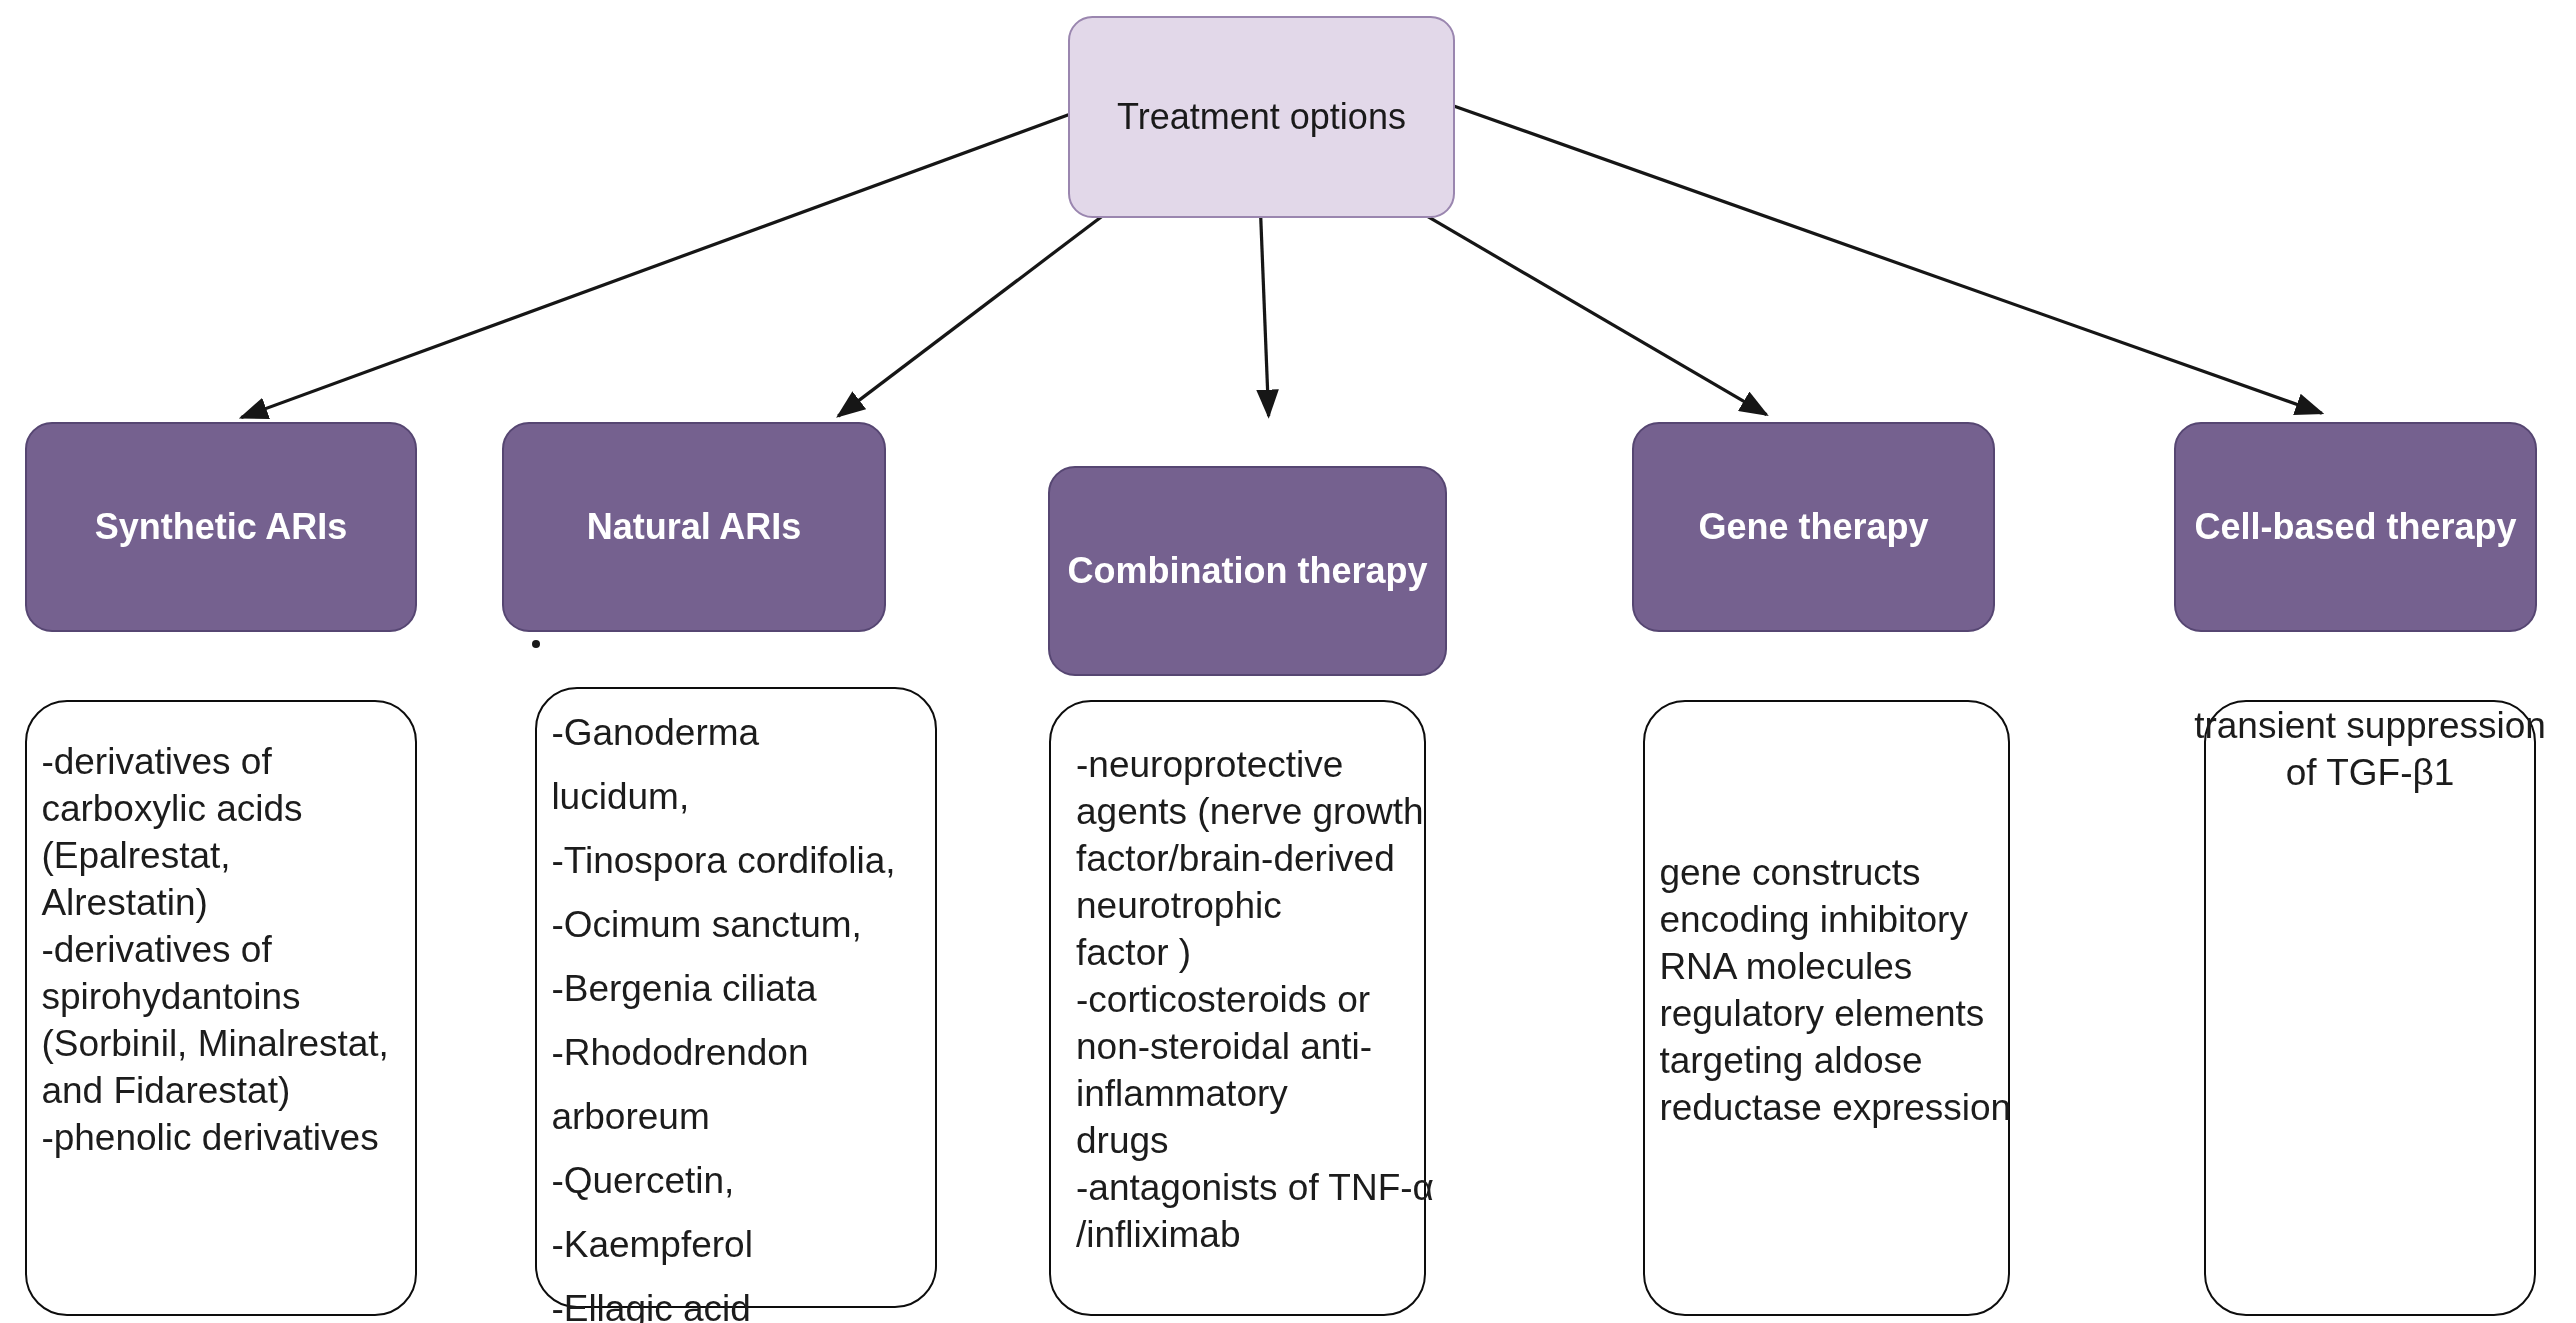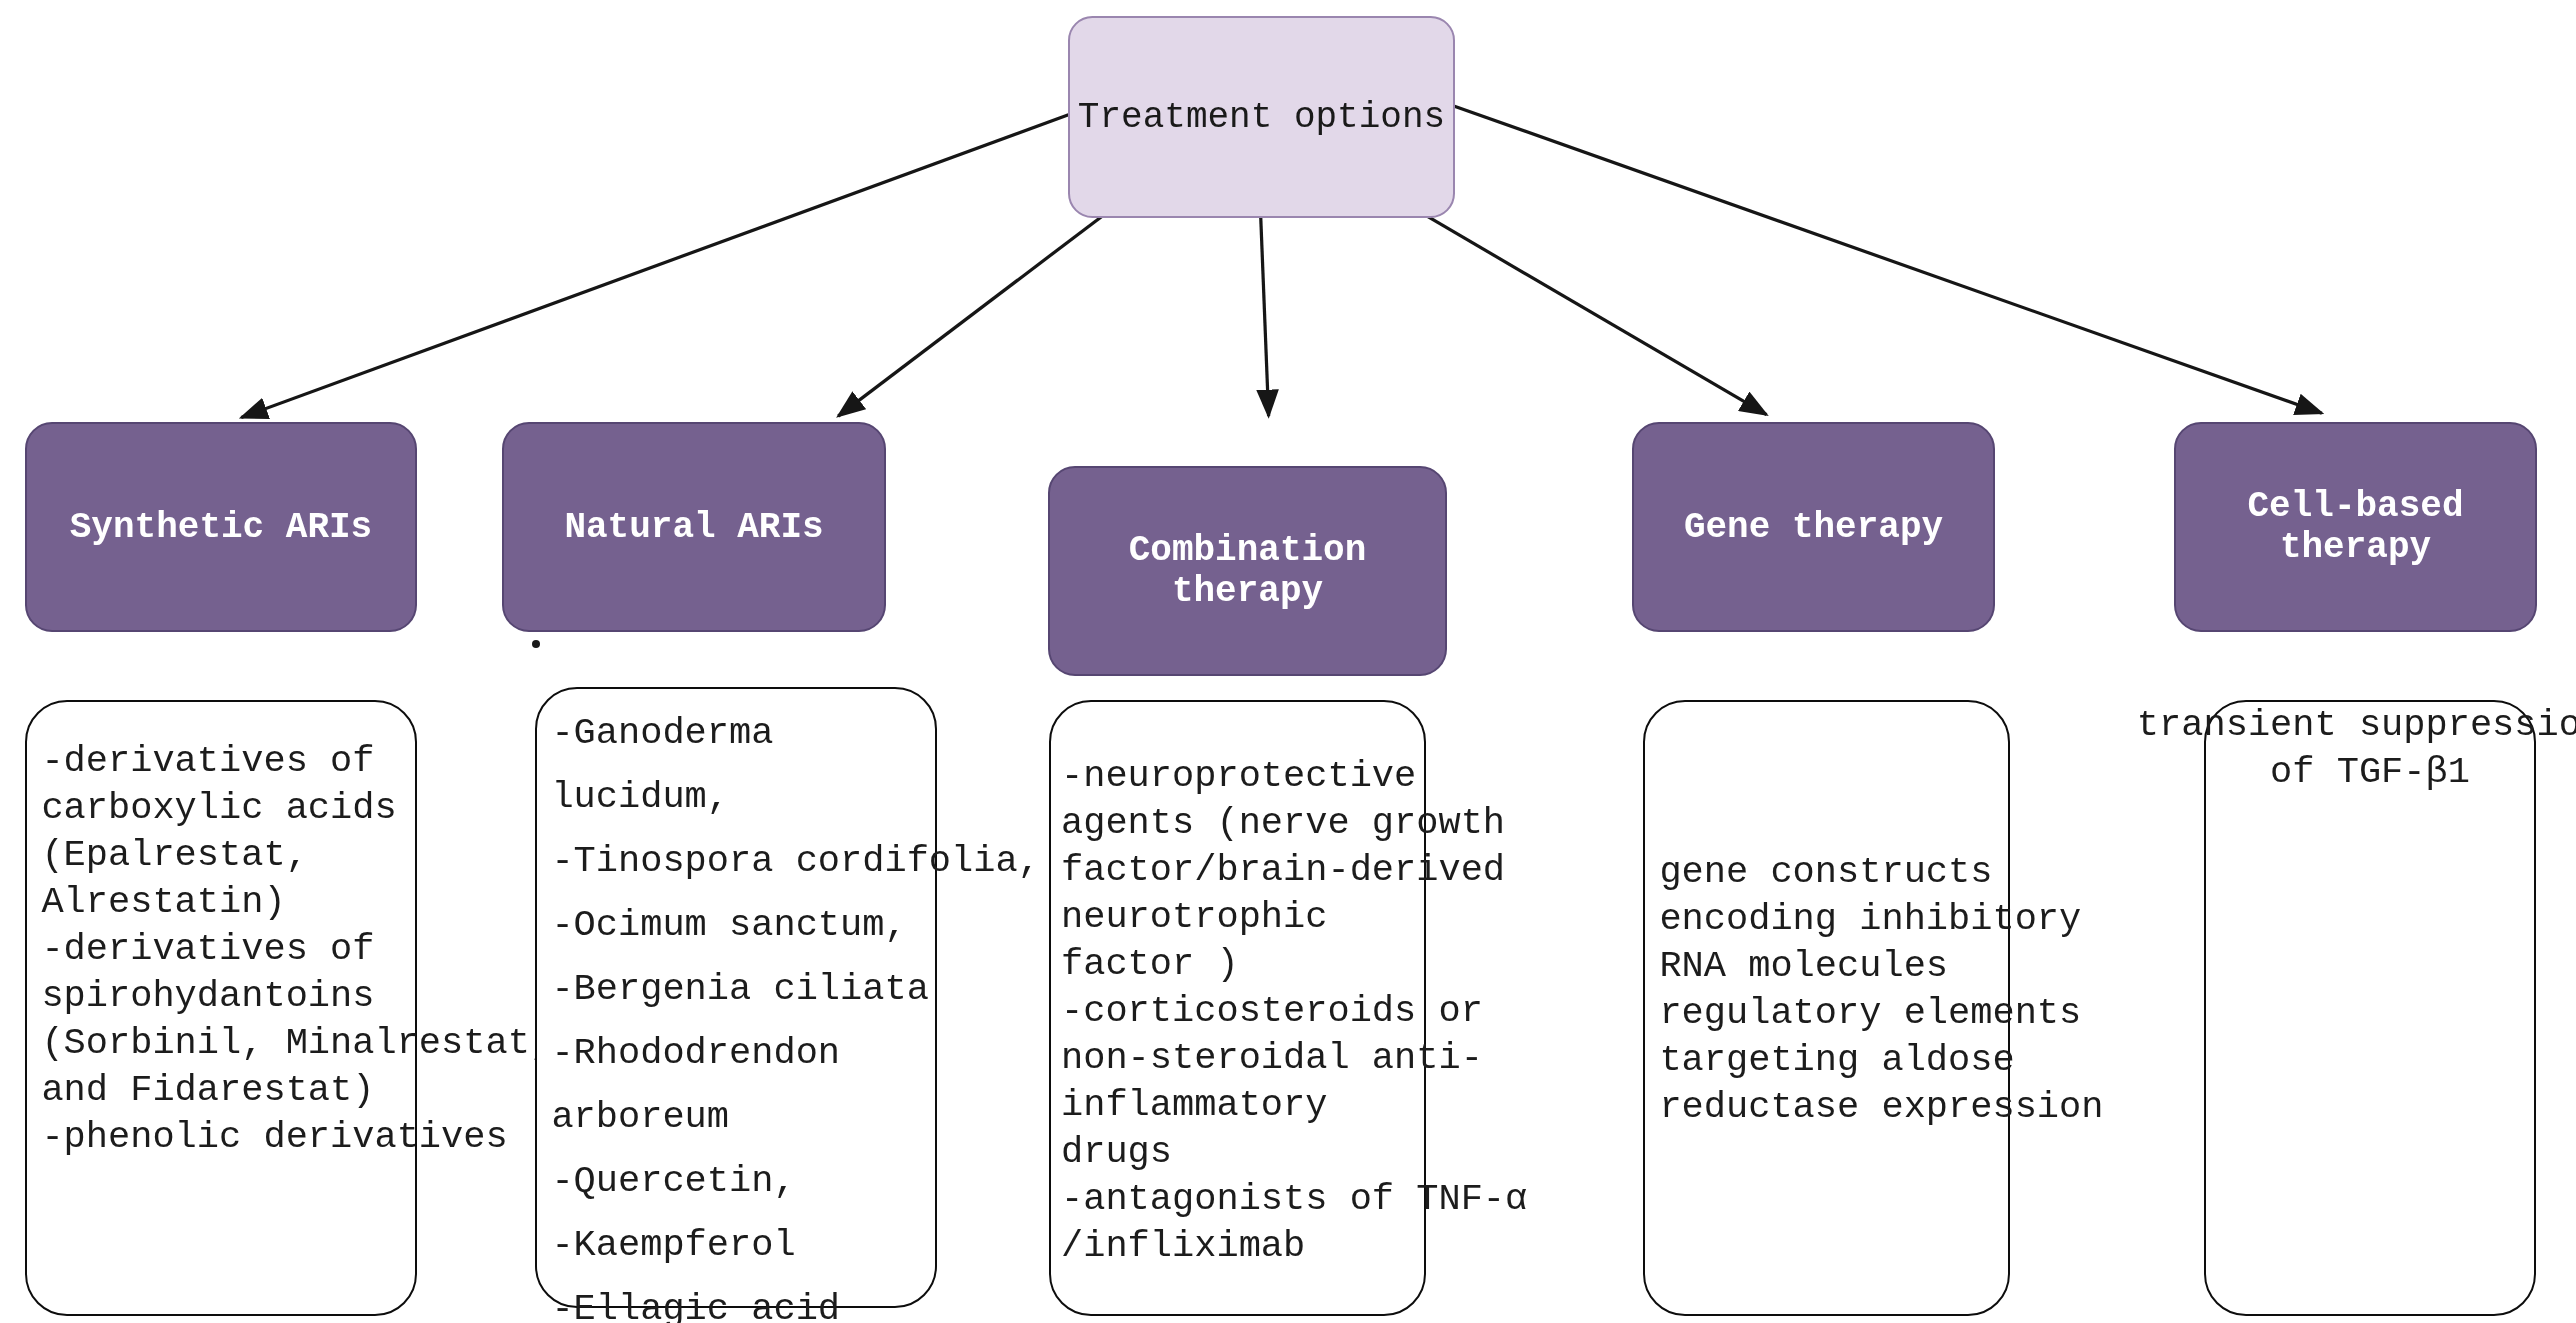--- a/index.html
+++ b/index.html
@@ -5,21 +5,21 @@
   html, body {
     margin: 0;
     padding: 0;
     background: #ffffff;
   }
   .canvas {
     position: relative;
     width: 2576px;
     height: 1323px;
     background: #ffffff;
-    font-family: Liberation Mono, monospace;
+    font-family: Liberation Sans, sans-serif;
     overflow: hidden;
   }
   svg.arrows {
     position: absolute;
     left: 0; top: 0;
     width: 2576px;
     height: 1323px;
   }
   svg.arrows line {
     stroke: var(--arrow-color, #161616);
@@ -78,21 +78,21 @@
   .det-5 { left: 2204px; width: 332px; }
 
   .detail-text {
     color: #1c1c1c;
     font-size: 37px;
     line-height: 47px;
     white-space: pre;
   }
   .det-1 .detail-text { padding: 36px 0 0 14.4px; }
   .det-2 .detail-text { padding: 11.5px 0 0 14.4px; line-height: 64px; }
-  .det-3 .detail-text { padding: 39px 0 0 10px; margin-top: 12px; }
+  .det-3 .detail-text { padding: 39px 0 0 25px; }
   .det-4 .detail-text { padding: 147px 0 0 14.4px; }
   .det-5 { display: flex; align-items: flex-start; justify-content: center; }
   .det-5 .detail-text { padding: 0 0 39px 0; text-align: center; }
 
   .stray-dot {
     position: absolute;
     left: 532px; top: 640px;
     width: 8px; height: 8px;
     border-radius: 50%;
     background: #1a1a1a;

